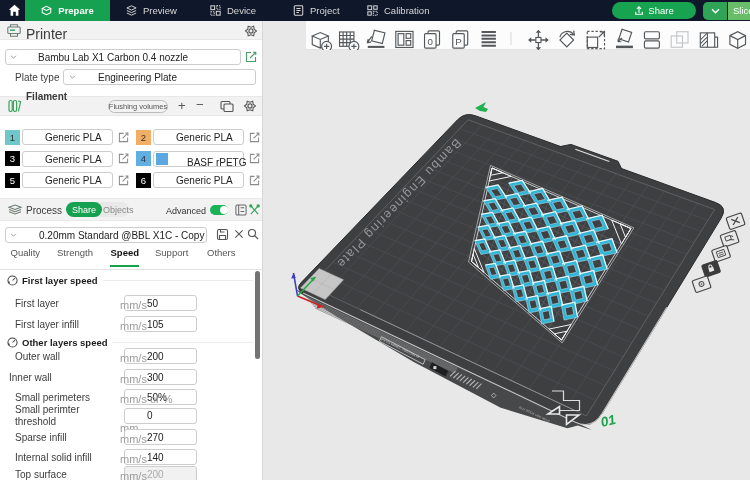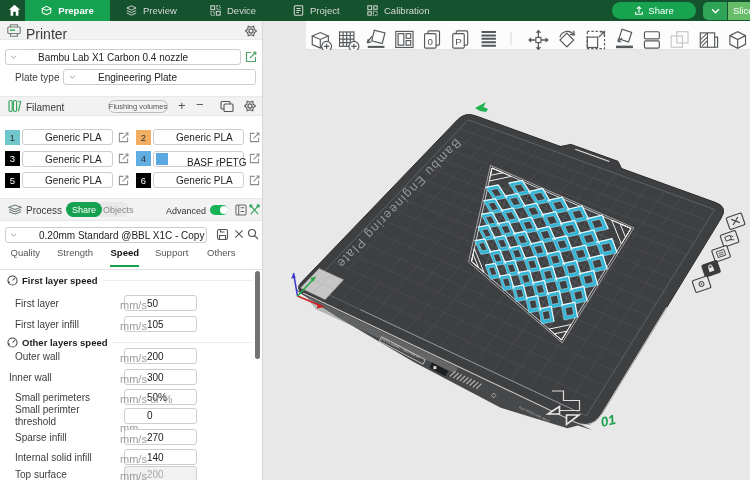--- a/index.html
+++ b/index.html
@@ -1,19 +1,19 @@
 <!DOCTYPE html>
 <html><head>
 <meta charset="utf-8">
 <style>
   * { margin:0; padding:0; box-sizing:border-box; }
   html,body { width:750px; height:480px; overflow:hidden; }
   body { font-family:"Liberation Sans", sans-serif; position:relative; background:#fff; }
   .abs { position:absolute; }
-  #topbar { left:0; top:0; width:750px; height:21px; background:#14532d; }
+  #topbar { left:0; top:0; width:750px; height:21px; background:#0f172a; }
   .tab { position:absolute; top:0; height:21px; display:flex; align-items:center; color:#d8d8d8; font-size:9.5px; }
   .tab svg { margin-right:6px; }
   #panel { left:0; top:21px; width:263px; height:459px; background:#fff; border-right:1px solid #d7d7d7; }
   .sechdr { position:absolute; left:0; width:262px; background:#f2f2f3; border-bottom:1px solid #e8e8e8; }
   .shlabel { position:absolute; left:26px; font-size:9.5px; color:#3a3a3a; font-weight:bold; }
   .inbox { position:absolute; background:#fff; border:1px solid #cdcdcd; border-radius:3px; }
   .lbl { position:absolute; font-size:10px; color:#3c3c3c; }
   .val { position:absolute; font-size:10px; color:#222;padding-left:18px; }
   .unit { position:absolute; font-size:11px; color:#9b9b9b; text-align:left; }
   .fnum { position:absolute; width:15px; height:15px; font-size:9.5px; display:flex; align-items:center; justify-content:center; }
@@ -426,21 +426,21 @@
       <path d="M1 1 L4 4 L7 1"></path>
     </svg>
   <div class="val" style="left:80px;top:51px">Engineering Plate</div>
 
   <div class="sechdr" style="top:75px;height:20px;border-top:1px solid #e8e8e8"></div>
   <svg class="abs" style="left:8px;top:78px" width="14" height="14" viewBox="0 0 14 14" fill="none" stroke="#3aa45c" stroke-width="1.2">
       <rect x="1" y="1.5" width="3.2" height="11" rx="1.4"></rect>
       <rect x="5.4" y="1.5" width="3.2" height="11" rx="1.4"></rect>
       <path d="M10.2 2 L12.6 2.6 L10.4 12.4"></path>
     </svg>
-  <div class="shlabel" style="top:81px;font-weight:400;font-size:10px">Filament</div>
+  <div class="shlabel" style="top:70px;font-weight:700;font-size:10px">Filament</div>
   <div class="abs" style="left:108px;top:79px;width:60px;height:13px;border:1px solid #bbb;border-radius:7px;font-size:7.5px;color:#555;display:flex;align-items:center;justify-content:center;white-space:nowrap">Flushing volumes</div>
   <div class="abs" style="left:178px;top:77px;font-size:13px;color:#555">+</div>
   <div class="abs" style="left:196px;top:76px;font-size:13px;color:#555">−</div>
   <svg class="abs" style="left:220px;top:79px" width="15" height="13" viewBox="0 0 15 13" fill="none" stroke="#555" stroke-width="1.1">
       <rect x="1" y="1.5" width="9" height="7.5" rx="1"></rect>
       <rect x="4" y="4" width="9" height="7.5" rx="1" fill="#f2f2f3"></rect>
     </svg>
   <svg class="abs" style="left:244px;top:79px" width="12" height="12" viewBox="0 0 10 10" fill="none" stroke="#5a5a5a" stroke-width="1">
       <path d="M10 5 L7.9 6.7 L7.5 9.3 L5 8.4 L2.5 9.3 L2.1 6.7 L0 5 L2.1 3.3 L2.5 0.7 L5 1.6 L7.5 0.7 L7.9 3.3 Z" transform="scale(0.92) translate(0.4,0.4)"></path>
       <circle cx="5" cy="5" r="1.7"></circle>

